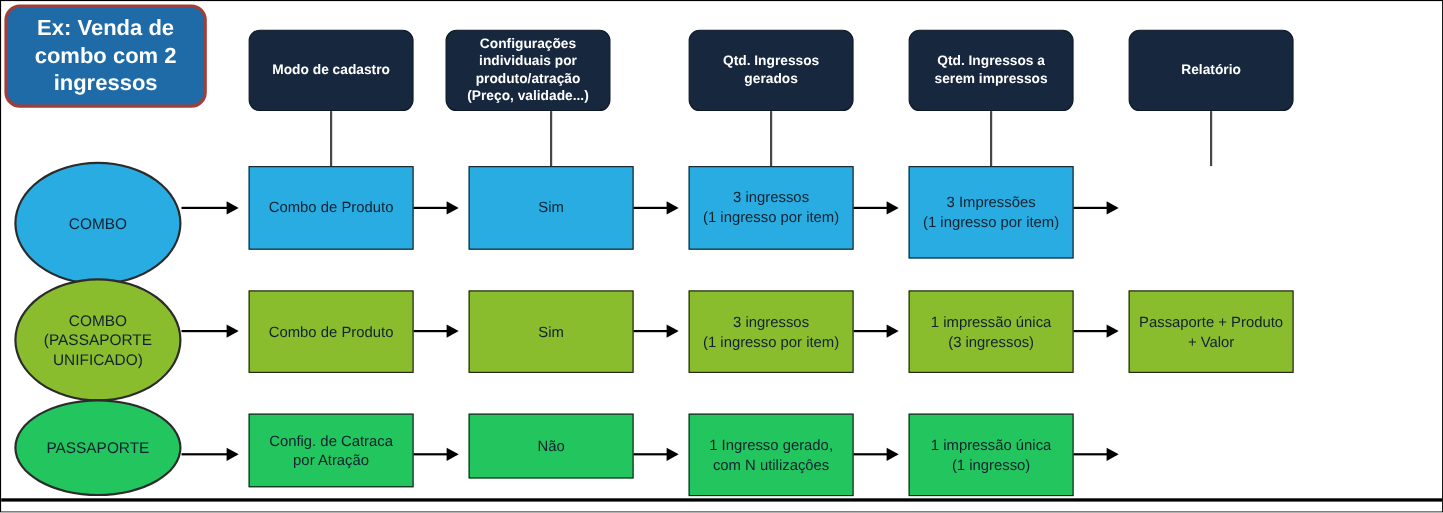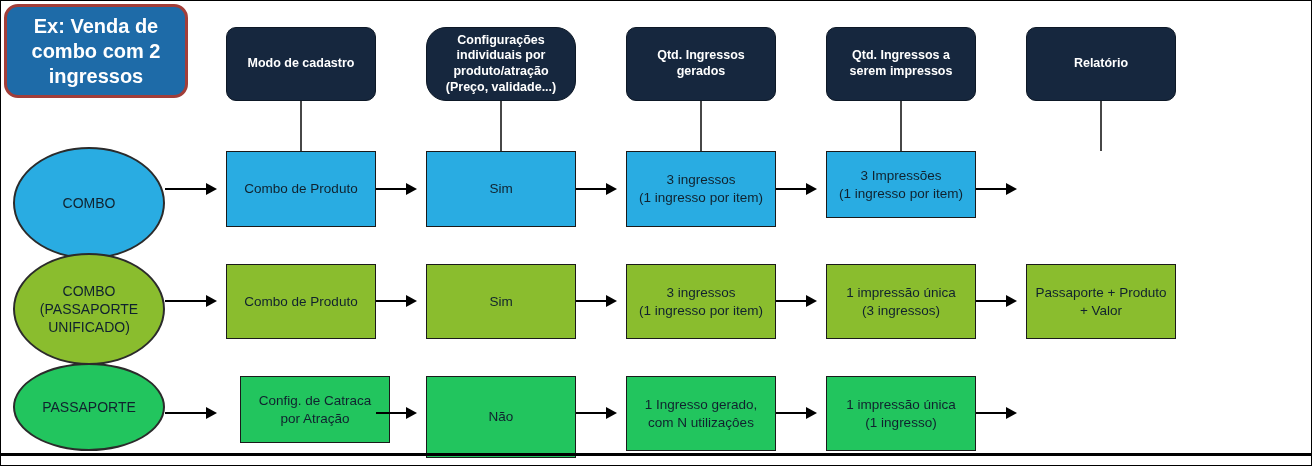--- a/index.html
+++ b/index.html
@@ -50,42 +50,42 @@
 </head>
 <body>
 
 <div class="canvas">
 
   <div class="title-box">Ex: Venda de
 combo com 2
 ingressos</div>
 
   <div class="hdr" style="left:225px;text-align:center;">Modo de cadastro</div>
-  <div class="hdr" style="left:425px;border-radius:20px;">Configurações
+  <div class="hdr" style="left:404px;">Configurações
 individuais por
 produto/atração
 (Preço, validade...)</div>
   <div class="hdr" style="left:825px;">Qtd. Ingressos a
 serem impressos</div>
   <div class="hdr" style="left:625px;">Qtd. Ingressos
 gerados</div>
   <div class="hdr" style="left:1025px;">Relatório</div>
 
   <div class="vline" style="left:299px;"></div>
   <div class="vline" style="left:499px;"></div>
   <div class="vline" style="left:699px;"></div>
   <div class="vline" style="left:899px;"></div>
   <div class="vline" style="left:1099px;"></div>
 
   <div class="ellipse c1" style="top:146px;height:112px;">COMBO</div>
   <div class="node c1" style="left:225px;top:150px;height:76px;">Combo de Produto</div>
   <div class="node c1" style="left:425px;top:150px;height:76px;">Sim</div>
   <div class="node c1" style="left:625px;top:150px;height:76px;">3 ingressos
 (1 ingresso por item)</div>
-  <div class="node c1" style="left:825px;top:150px;height:67px;">3 Impressões
+  <div class="node c1" style="left:825px;top:150px;height:84px;">3 Impressões
 (1 ingresso por item)</div>
   <div class="arrow" style="left:164px;top:187px;width:50px;"></div>
   <div class="arrow" style="left:375px;top:187px;width:39px;"></div>
   <div class="arrow" style="left:575px;top:187px;width:39px;"></div>
   <div class="arrow" style="left:775px;top:187px;width:39px;"></div>
   <div class="arrow" style="left:975px;top:187px;width:39px;"></div>
 
   <div class="ellipse c2" style="top:252px;height:112px;">COMBO
 (PASSAPORTE
 UNIFICADO)</div>
@@ -97,23 +97,23 @@
 (3 ingressos)</div>
   <div class="node c2" style="left:1025px;top:263px;height:75px;">Passaporte + Produto
 + Valor</div>
   <div class="arrow" style="left:164px;top:299px;width:50px;"></div>
   <div class="arrow" style="left:375px;top:299px;width:39px;"></div>
   <div class="arrow" style="left:575px;top:299px;width:39px;"></div>
   <div class="arrow" style="left:775px;top:299px;width:39px;"></div>
   <div class="arrow" style="left:975px;top:299px;width:39px;"></div>
 
   <div class="ellipse c3" style="top:362px;height:88px;">PASSAPORTE</div>
-  <div class="node c3" style="left:225px;top:375px;height:67px;margin-left:14px;">Config. de Catraca
+  <div class="node c3" style="left:225px;top:375px;height:67px;">Config. de Catraca
 por Atração</div>
-  <div class="node c3" style="left:425px;top:375px;height:82px;">Não</div>
+  <div class="node c3" style="left:425px;top:375px;height:59px;">Não</div>
   <div class="node c3" style="left:625px;top:375px;height:75px;">1 Ingresso gerado,
 com N utilizaçôes</div>
   <div class="node c3" style="left:825px;top:375px;height:75px;">1 impressão única
 (1 ingresso)</div>
   <div class="arrow" style="left:164px;top:411px;width:50px;"></div>
   <div class="arrow" style="left:375px;top:411px;width:39px;"></div>
   <div class="arrow" style="left:575px;top:411px;width:39px;"></div>
   <div class="arrow" style="left:775px;top:411px;width:39px;"></div>
   <div class="arrow" style="left:975px;top:411px;width:39px;"></div>
 

